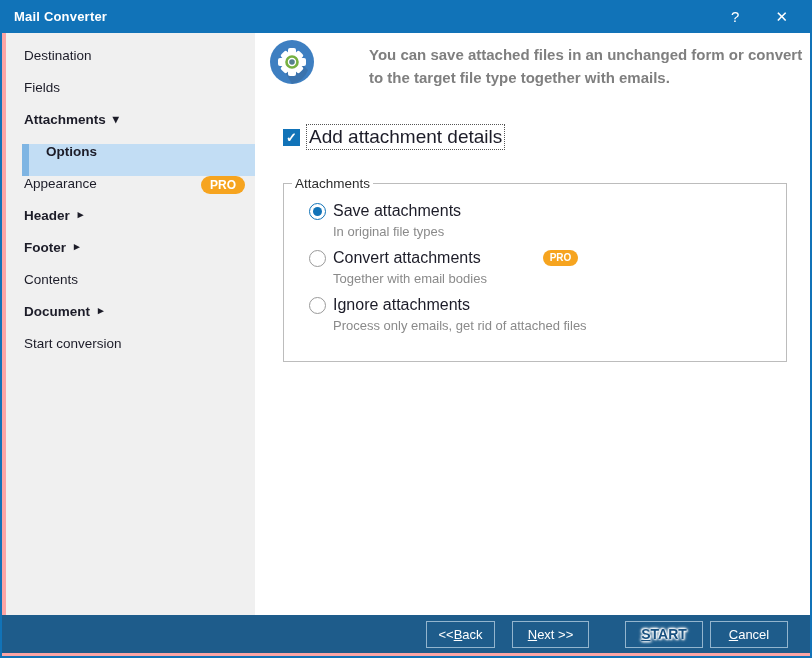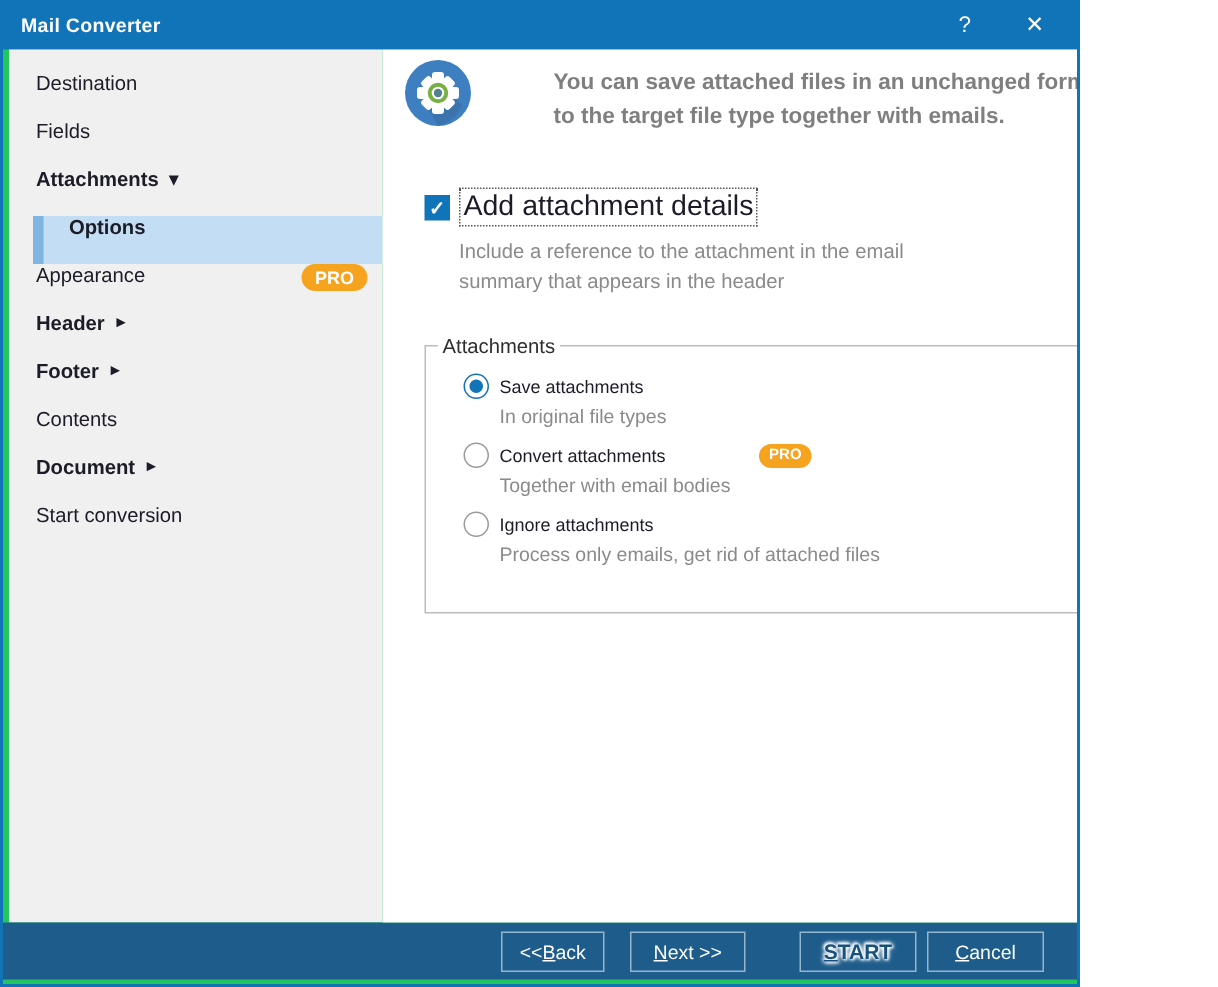--- a/index.html
+++ b/index.html
@@ -1,25 +1,25 @@
 <!DOCTYPE html>
 <html><head>
 <meta charset="utf-8">
 <style>
   * { margin: 0; padding: 0; box-sizing: border-box; }
   html, body { background: #fff; }
   body { font-family: "Liberation Sans", sans-serif; }
 
   .window {
-    width: 720px; height: 658px;
+    width: 812px; height: 658px;
     border-left: 2px solid #1173b8;
     border-right: 2px solid #1173b8;
     border-bottom: 2px solid #1173b8;
     display: flex; flex-direction: column;
-    background: #22c55e;
+    background: #fca5a5;
     overflow: hidden;
   }
 
   
   .titlebar {
     height: 33px; background: #1173b8; color: #fff;
     display: flex; align-items: center; flex: 0 0 33px;
     padding: 0 18px 0 12px;
   }
   .titlebar .title { font-size: 13px; font-weight: bold; letter-spacing: .2px; }
@@ -104,21 +104,21 @@
   .radio-row { display: flex; align-items: center; cursor: pointer; }
   .radio {
     width: 17px; height: 17px; border-radius: 50%;
     border: 1px solid #9a9a9a; background: #fff;
     display: inline-flex; align-items: center; justify-content: center;
     flex: 0 0 17px;
   }
   .radio .dot { width: 9px; height: 9px; border-radius: 50%; background: transparent; }
   .radio.checked { border-color: #1173b8; }
   .radio.checked .dot { background: #1173b8; }
-  .radio-label { margin-left: 7px; font-size: 12px; color: #1c1c28; }
+  .radio-label { margin-left: 7px; font-size: 16px; color: #1c1c28; }
   .radio-row .pro-badge.small { margin-left: 62px; }
   .radio-desc { margin: 4px 0 0 24px; font-size: 13px; color: #8a8a8a; }
 
   
   .footer-bar {
     flex: 0 0 38px; background: #1e5c8b; margin-bottom: 3px;
     display: flex; align-items: center; padding-right: 22px;
   }
   .fbtn {
     height: 27px; background: transparent; border: 1px solid #93b5ce;
@@ -216,21 +216,20 @@
           </svg>
         </span>
       </div>
 
       <div class="check-row">
         <span class="checkbox">
           <span class="check">✓</span>
         </span>
         <span class="check-label">Add attachment details</span>
       </div>
-      <div class="check-desc">Include a reference to the attachment in the email summary that appears in the header</div>
 
       <fieldset class="groupbox">
         <legend>Attachments</legend>
 
         <div class="radio-block">
           <div class="radio-row">
             <span class="radio checked">
                 <span class="dot"></span>
               </span>
             <span class="radio-label">Save attachments</span>

